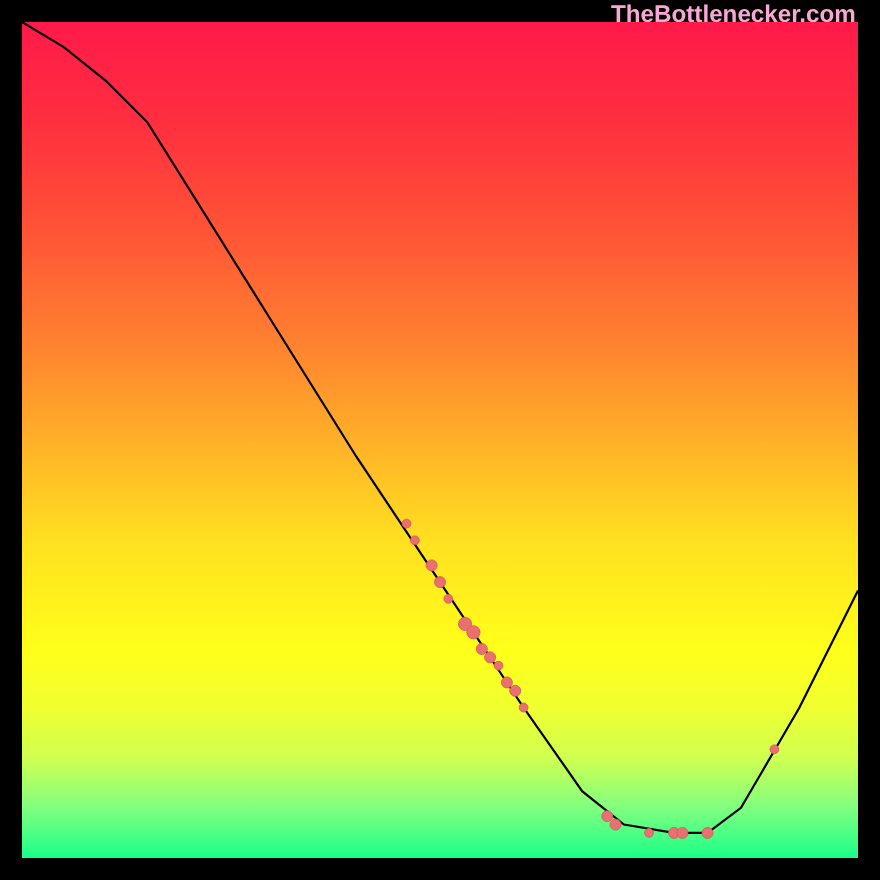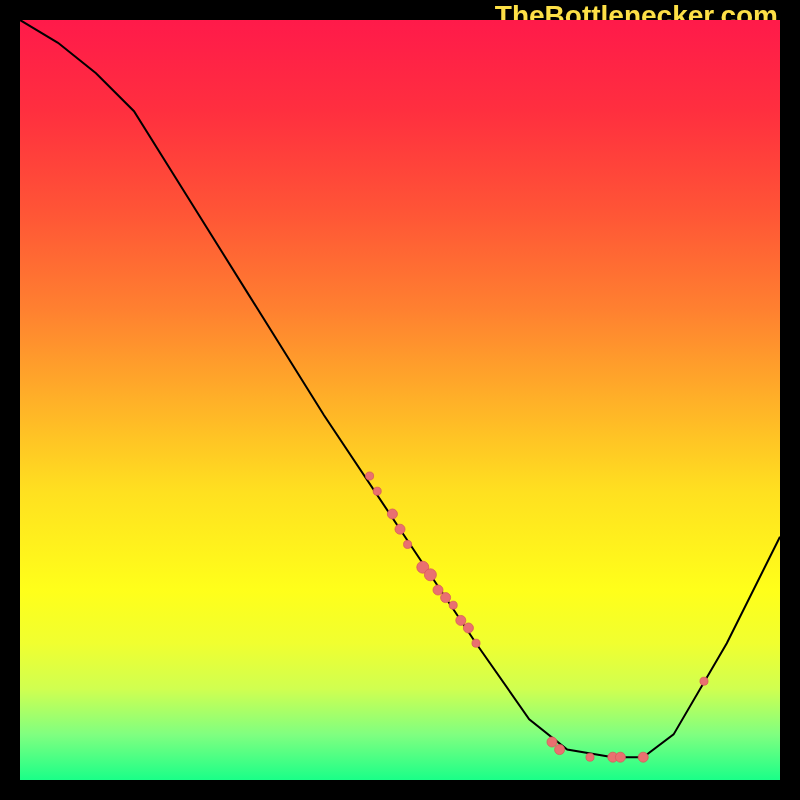--- a/index.html
+++ b/index.html
@@ -34,23 +34,23 @@
       #f0ff30 82%,
       #d0ff50 88%,
       #80ff80 94%,
       #1aff88 100%
     );
   }
   .attribution {
     position: absolute;
     top: 0px;
     right: 22px;
-    font-size: 28px;
+    font-size: 22px;
     font-weight: bold;
-    color: #fde047;
+    color: #f9a8d4;
     font-family: Arial, Helvetica, sans-serif;
   }
   svg.curve {
     position: absolute;
     left: 0;
     top: 0;
     width: 760px;
     height: 760px;
   }
 </style>

